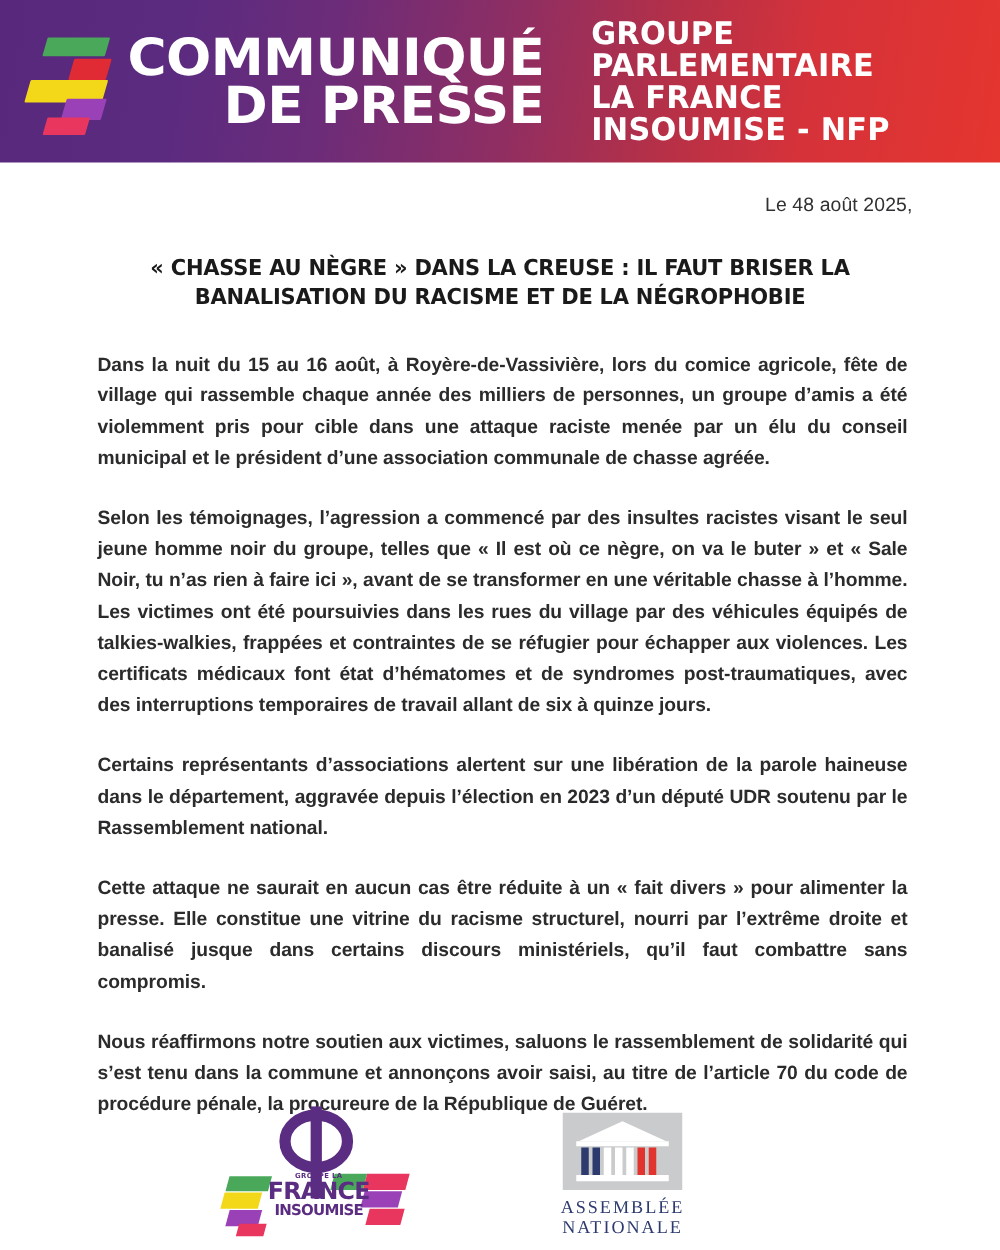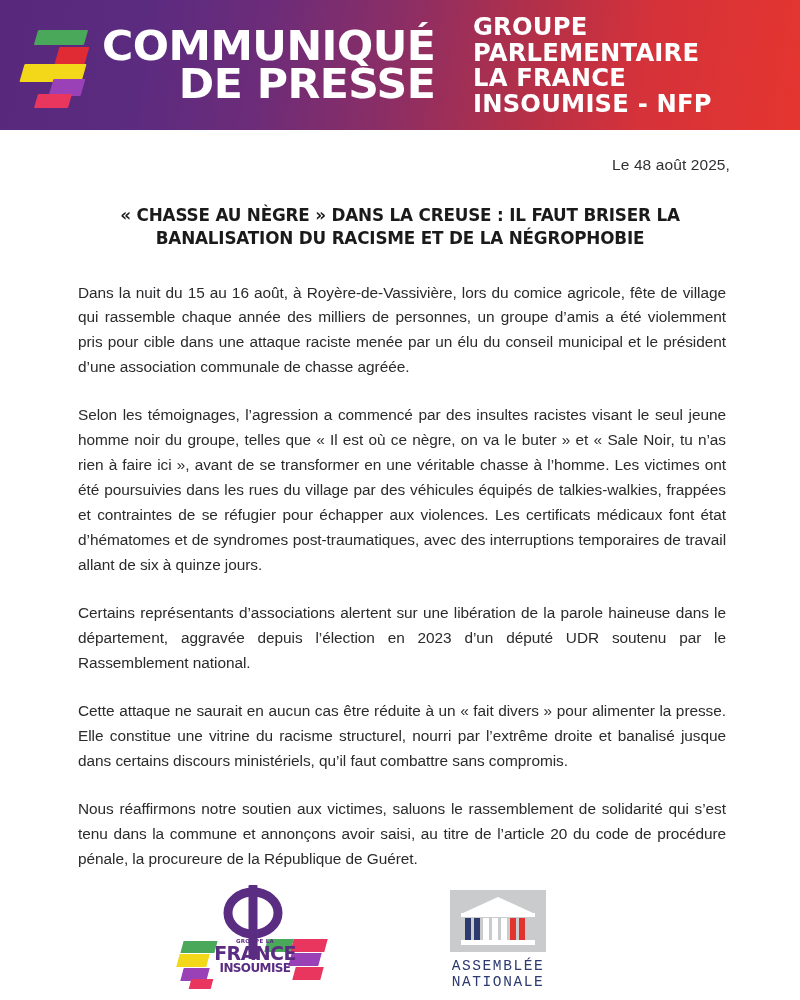--- a/index.html
+++ b/index.html
@@ -126,20 +126,21 @@
     margin-top: 30px;
   }
   .body-copy p {
     margin: 0 0 23px 0;
     font-size: 15.4px;
     line-height: 1.62;
     text-align: justify;
     color: #2b2a2c;
     padding: 0 10px 0 14px;
     letter-spacing: -0.05px;
+    font-weight: bold;
   }
   .body-copy p:last-child { margin-bottom: 0; }
 
   
   .footer {
     position: absolute;
     left: 0;
     bottom: 10px;
     width: 736px;
     display: flex;
@@ -207,21 +208,21 @@
     width: 120px;
     text-align: center;
   }
   .an-mark {
     width: 96px;
     height: 62px;
     margin: 0 auto 6px auto;
     display: block;
   }
   .an-text {
-    font-family: Liberation Mono, monospace;
+    font-family: Liberation Serif, serif;
     font-size: 14.5px;
     line-height: 1.12;
     color: #2d3a6e;
     letter-spacing: 1.6px;
   }
   .an-text span { display: block; }
 </style>
 </head>
 <body>
 
@@ -249,21 +250,21 @@
 
   <div class="date-line">Le 48 août 2025,</div>
 
   <h1 class="doc-title">« CHASSE AU NÈGRE » DANS LA CREUSE : IL FAUT BRISER LA BANALISATION DU RACISME ET DE LA NÉGROPHOBIE</h1>
 
   <div class="body-copy">
     <p>Dans la nuit du 15 au 16 août, à Royère-de-Vassivière, lors du comice agricole, fête de village qui rassemble chaque année des milliers de personnes, un groupe d’amis a été violemment pris pour cible dans une attaque raciste menée par un élu du conseil municipal et le président d’une association communale de chasse agréée.</p>
     <p>Selon les témoignages, l’agression a commencé par des insultes racistes visant le seul jeune homme noir du groupe, telles que « Il est où ce nègre, on va le buter » et « Sale Noir, tu n’as rien à faire ici », avant de se transformer en une véritable chasse à l’homme. Les victimes ont été poursuivies dans les rues du village par des véhicules équipés de talkies-walkies, frappées et contraintes de se réfugier pour échapper aux violences. Les certificats médicaux font état d’hématomes et de syndromes post-traumatiques, avec des interruptions temporaires de travail allant de six à quinze jours.</p>
     <p>Certains représentants d’associations alertent sur une libération de la parole haineuse dans le département, aggravée depuis l’élection en 2023 d’un député UDR soutenu par le Rassemblement national.</p>
     <p>Cette attaque ne saurait en aucun cas être réduite à un « fait divers » pour alimenter la presse. Elle constitue une vitrine du racisme structurel, nourri par l’extrême droite et banalisé jusque dans certains discours ministériels, qu’il faut combattre sans compromis.</p>
-    <p>Nous réaffirmons notre soutien aux victimes, saluons le rassemblement de solidarité qui s’est tenu dans la commune et annonçons avoir saisi, au titre de l’article 20 du code de procédure pénale, la procureure de la République de Guéret.</p>
+    <p>Nous réaffirmons notre soutien aux victimes, saluons le rassemblement de solidarité qui s’est tenu dans la commune et annonçons avoir saisi, au titre de l’article 70 du code de procédure pénale, la procureure de la République de Guéret.</p>
   </div>
 </div>
 
 <div class="footer">
 
   <div class="lfi-logo">
     <svg class="lfi-phi" viewBox="0 0 66 74">
       <ellipse cx="33" cy="28" rx="25" ry="21" fill="none" stroke="#5b2d82" stroke-width="9"></ellipse>
       <rect x="28.5" y="0" width="9" height="74" rx="1" fill="#5b2d82"></rect>
     </svg>

